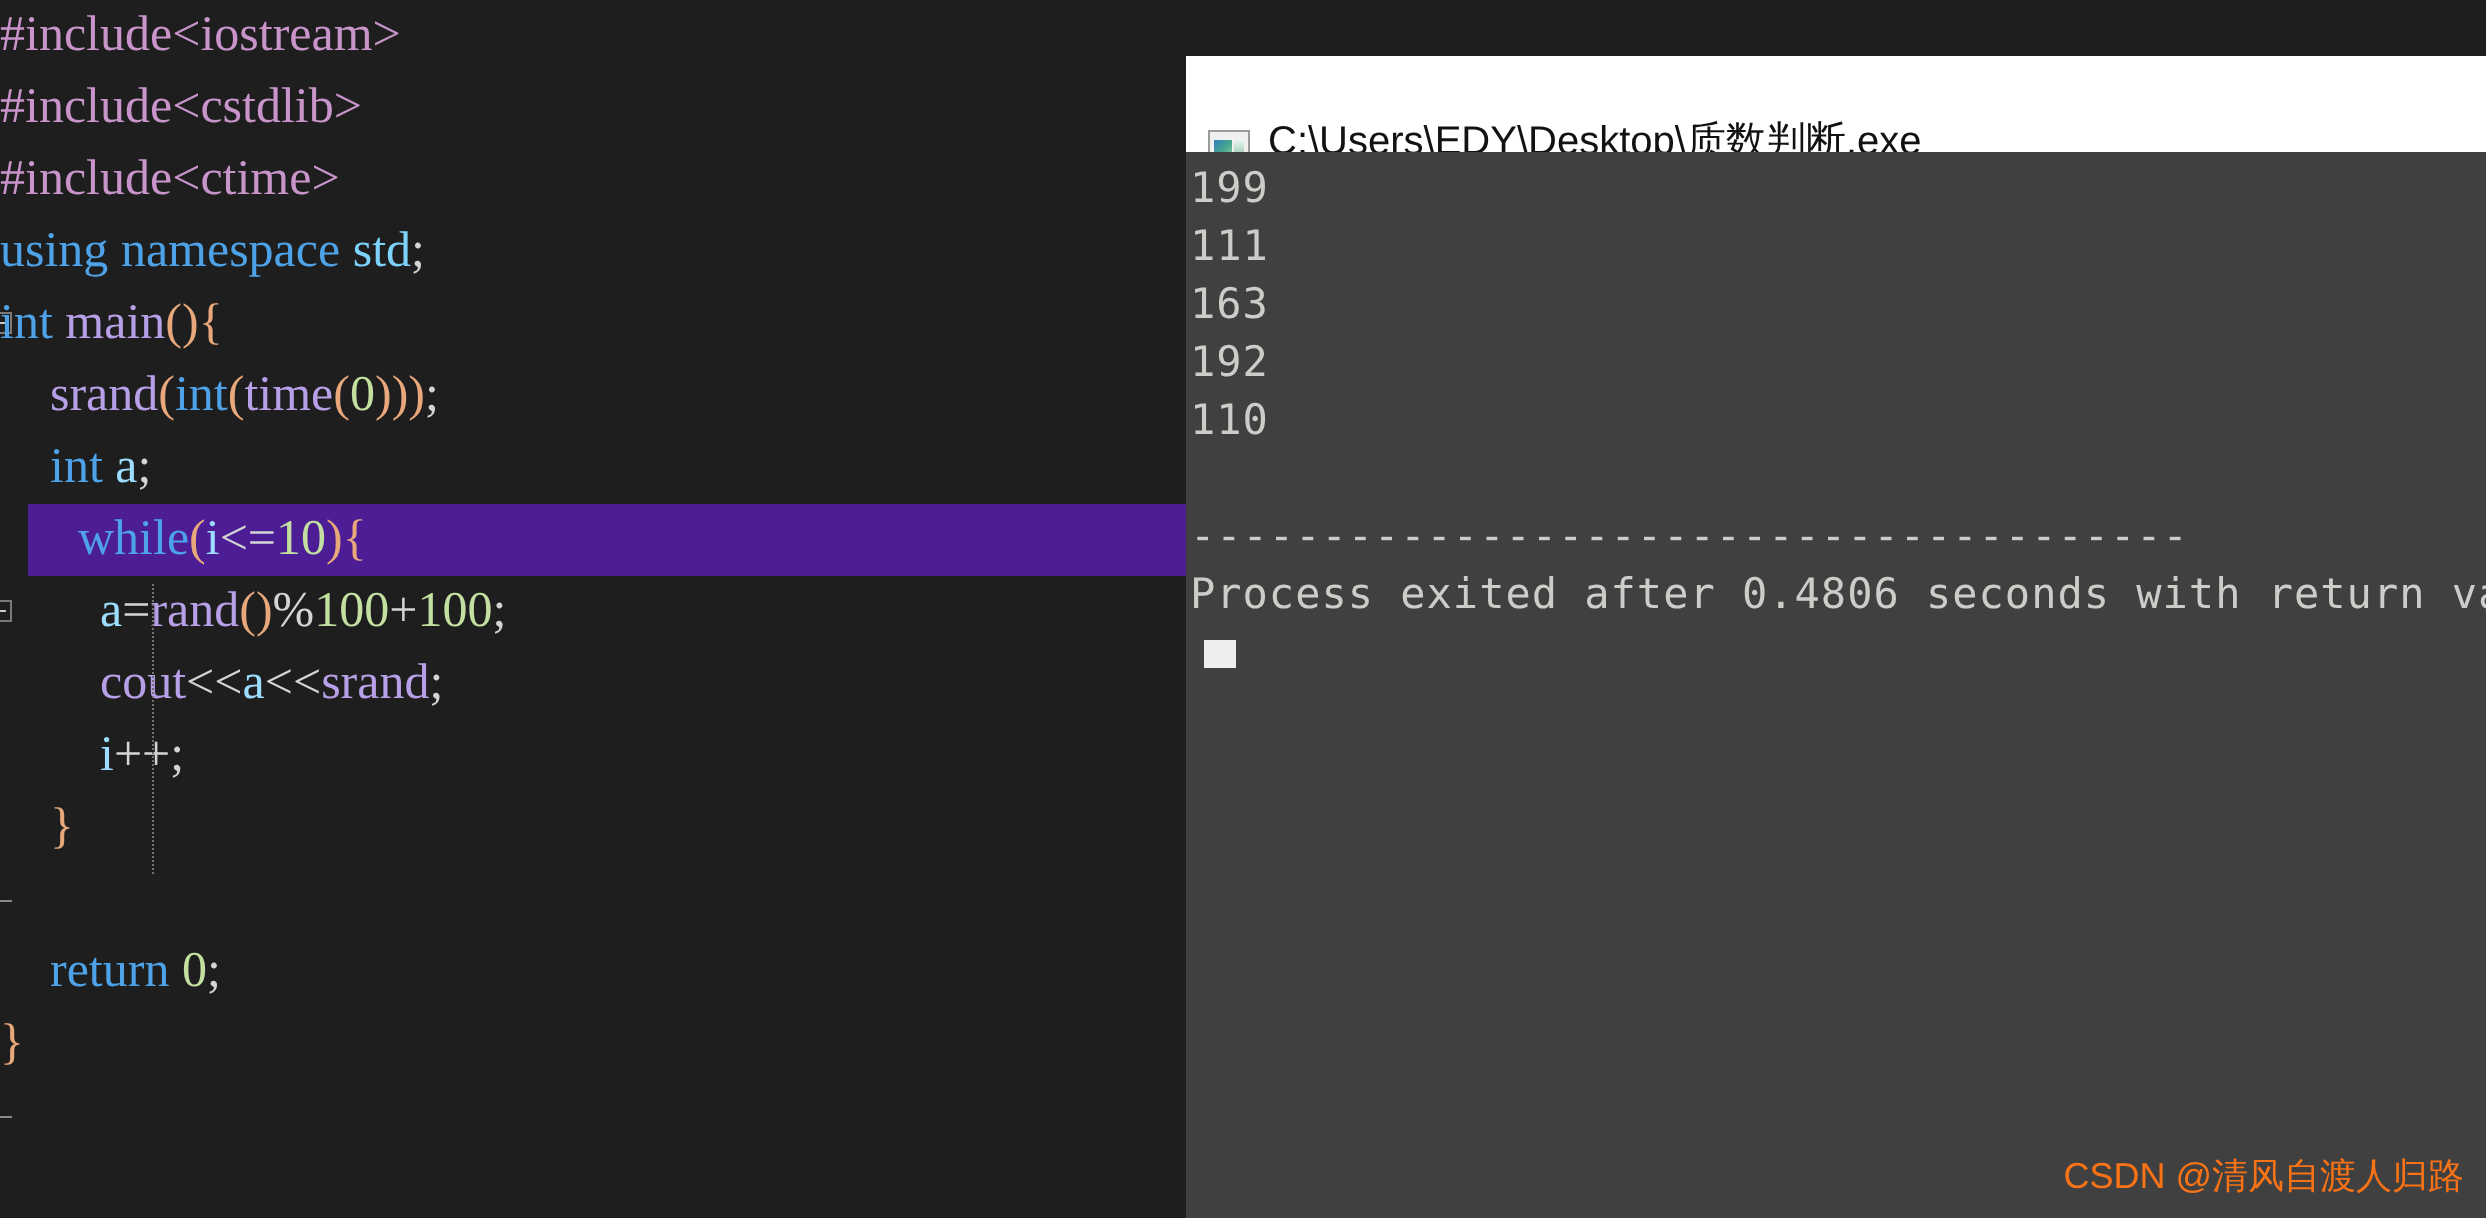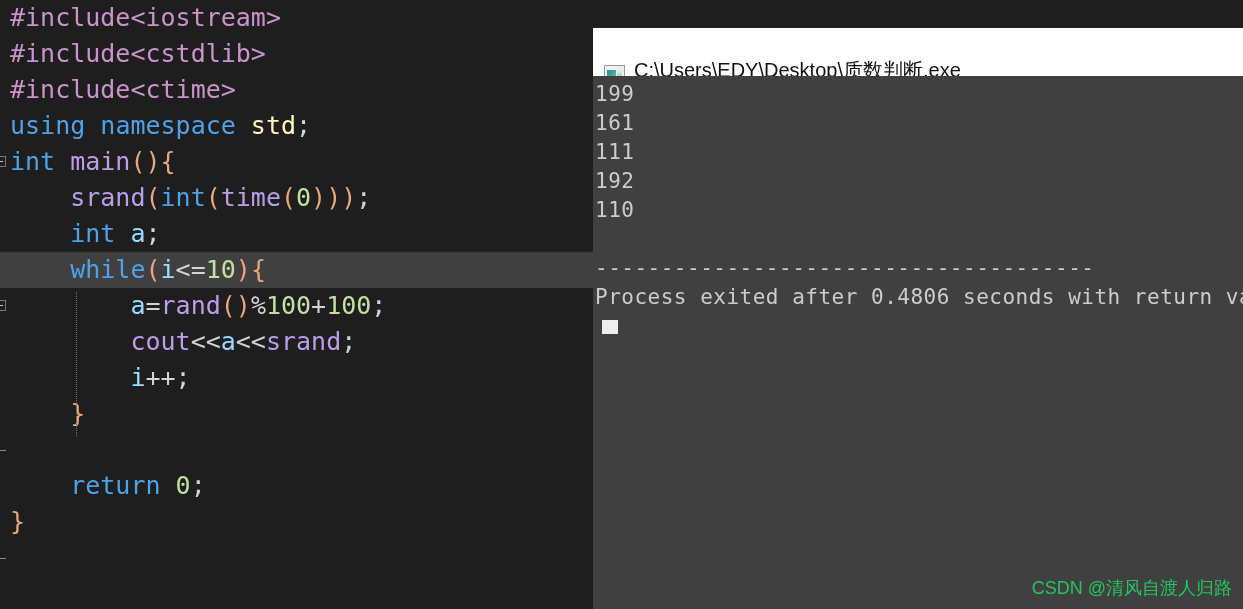--- a/index.html
+++ b/index.html
@@ -60,43 +60,44 @@
     left: 0; top: 0;
     width: 593px;
   }
   .cline {
     position: relative;
     height: 36px;
     line-height: 36px;
     font-size: 25px;
     white-space: pre;
     color: #d4d4d4;
-    padding-left: 10px;
-    box-sizing: border-box;
+    box-sizing: border-box;
+    font-family: Liberation Serif, serif;
   }
   .cline.highlight {
-    background: #404040;
+    background: #4c1d95;
+    margin-left: 14px;
   }
   .indent-guide {
     position: absolute;
     top: 0;
     bottom: 0;
     width: 0;
     border-left: 1px dotted #707070;
   }
 
   
   .t-pre   { color: #c994c9; }
   .t-kw    { color: #4ea3e8; }
   .t-fn    { color: #b8a0e8; }
   .t-id    { color: #9cdcfe; }
   .t-num   { color: #c3e0a0; }
   .t-punct { color: #d4d4d4; }
   .t-paren { color: #e8a87c; }
-  .t-ns    { color: #fef9c3; }
+  .t-ns    { color: #7dd3fc; }
   .t-op    { color: #d4d4d4; }
 
   
   #console-window {
     position: absolute;
     left: 593px;
     top: 28px;
     width: 650px;
     height: 581px;
     overflow: hidden;
@@ -170,21 +171,21 @@
     margin-left: 7px;
   }
 
   
   #watermark {
     position: absolute;
     right: 11px;
     bottom: 9px;
     font-family: "Liberation Sans", sans-serif;
     font-size: 18px;
-    color: #22c55e;
+    color: #f97316;
     white-space: nowrap;
     z-index: 20;
     margin-left: 48px;
   }
 </style>
 </head>
 <body>
 
 <div id="editor">
   <div id="editor-gutter">
@@ -216,22 +217,22 @@
 <div id="console-window">
 
   <div id="console-titlebar">
     <span id="console-icon"></span>
     <span id="console-title-text">C:\Users\EDY\Desktop\质数判断.exe</span>
   </div>
 
   <div id="console-body">
     <div id="console-numbers">
         <div class="oline">199</div>
-        <div class="oline">161</div>
         <div class="oline">111</div>
+        <div class="oline">163</div>
         <div class="oline">192</div>
         <div class="oline">110</div>
       </div>
     <div class="oline gap"></div>
     <div class="oline sep">--------------------------------------</div>
     <div class="oline">Process exited after 0.4806 seconds with return value</div>
     <div class="oline"><span class="cursor-block"></span></div>
   </div>
 
 </div>

